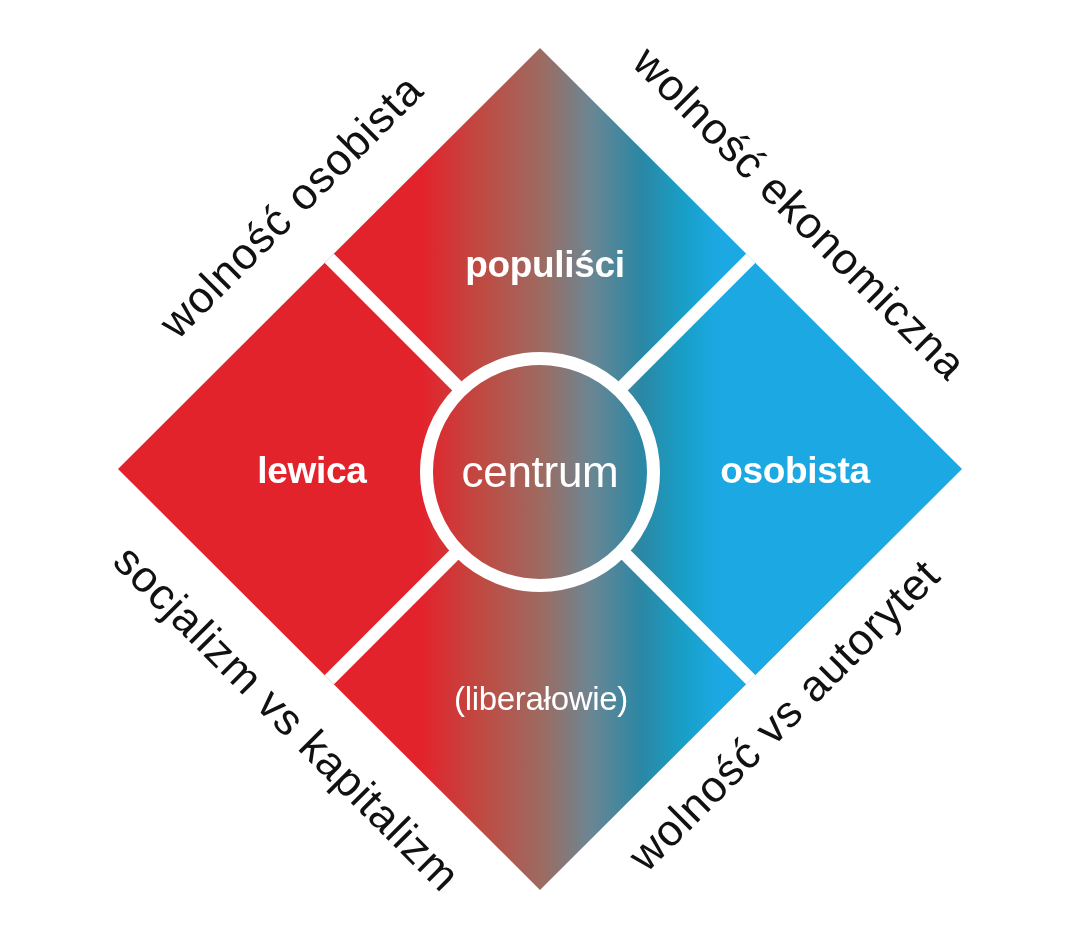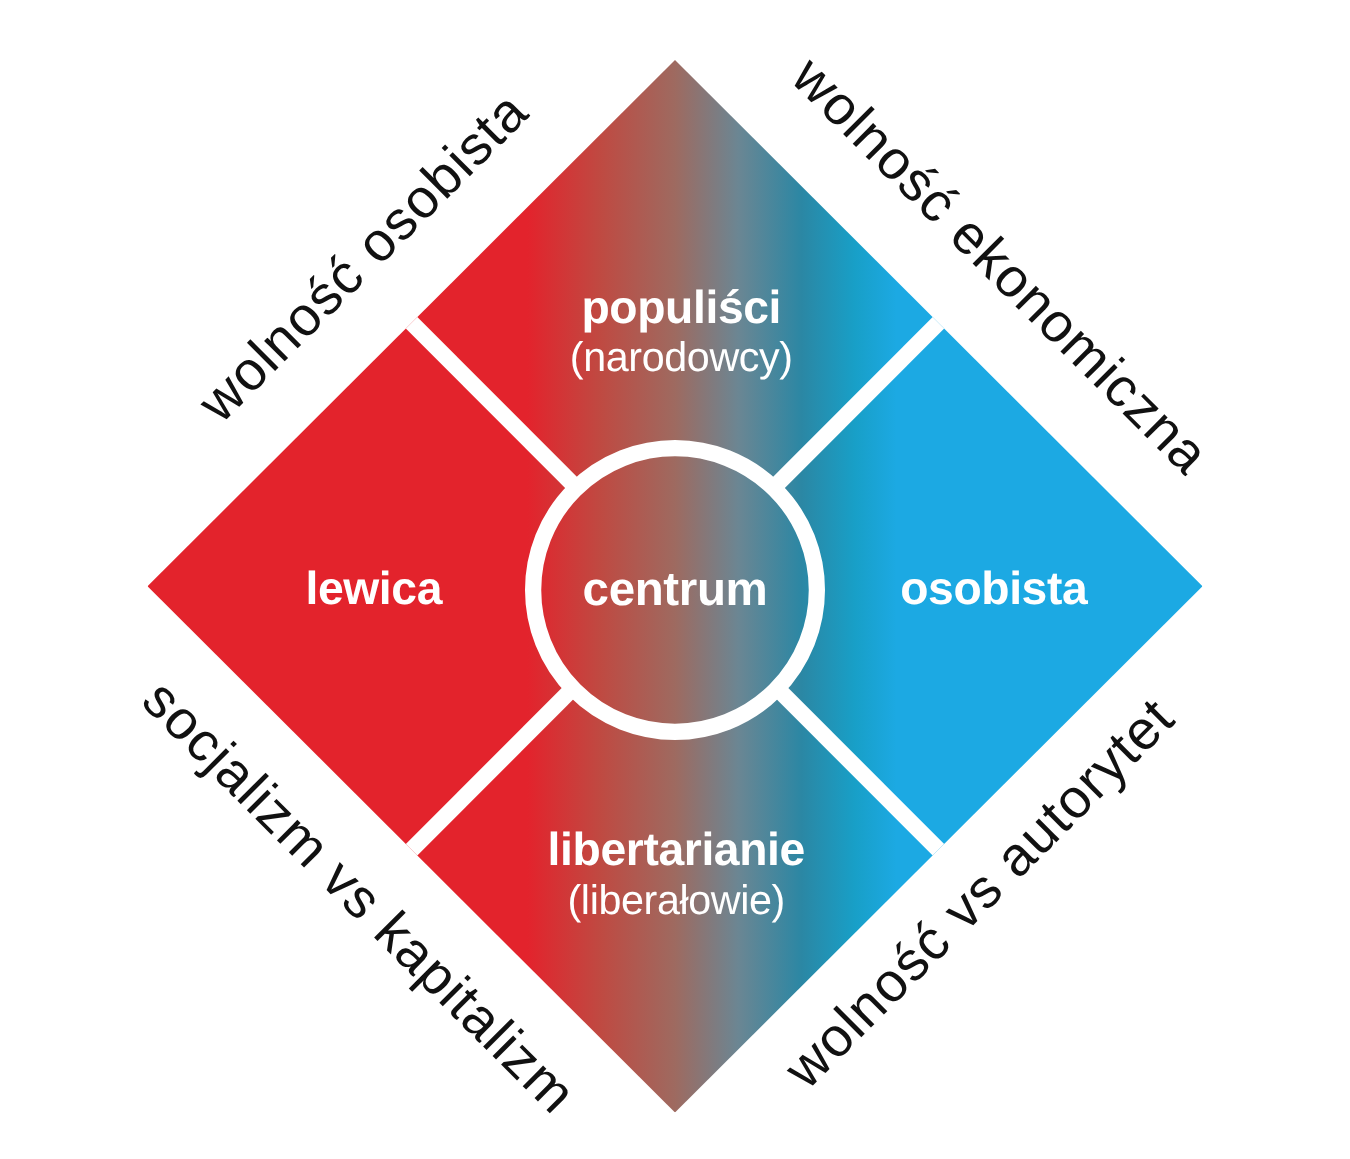--- a/index.html
+++ b/index.html
@@ -58,22 +58,22 @@
     box-sizing: content-box;
     border: 13px solid var(--divider);
     border-radius: 50%;
     transform: translate(-50%,-50%);
     display: flex;
     align-items: center;
     justify-content: center;
   }
   .center-label {
     color: var(--label_light);
-    font-size: 38px;
-    font-weight: bold;
+    font-size: 44px;
+    font-weight: normal;
     letter-spacing: -0.3px;
     text-align: center;
   }
 
   
   .qlabel {
     position: absolute;
     transform: translate(-50%,-50%);
     text-align: center;
     color: var(--label_light);
@@ -85,21 +85,21 @@
     line-height: 1.14;
     letter-spacing: -0.3px;
   }
   .qlabel .s {
     font-size: 33px;
     font-weight: 400;
     line-height: 1.14;
     letter-spacing: -0.3px;
   }
   .q-top    { left: 545px; top: 265px; }
-  .q-left   { left: 299px; top: 471px; }
+  .q-left   { left: 312px; top: 471px; }
   .q-right  { left: 795px; top: 471px; }
   .q-bottom { left: 541px; top: 699px; }
 
   
   .axis {
     position: absolute;
     white-space: nowrap;
     color: var(--label_dark);
     font-size: 44px;
     letter-spacing: 1px;
@@ -120,33 +120,31 @@
     <div class="divider bl"></div>
     <div class="divider br"></div>
 
     <div class="center-circle">
       <span class="center-label">centrum</span>
     </div>
   </div>
 
   <div class="qlabel q-top">
     <div class="t">populiści</div>
-    <div class="s">(narodowcy)</div>
   </div>
 
   <div class="qlabel q-left">
     <div class="t">lewica</div>
   </div>
 
   <div class="qlabel q-right">
     <div class="t">osobista</div>
   </div>
 
   <div class="qlabel q-bottom">
-    <div class="t">libertarianie</div>
     <div class="s">(liberałowie)</div>
   </div>
 
   <div class="axis tl">wolność osobista</div>
   <div class="axis tr">wolność ekonomiczna</div>
   <div class="axis bl">socjalizm vs kapitalizm</div>
   <div class="axis br">wolność vs autorytet</div>
 
 </div>
 

